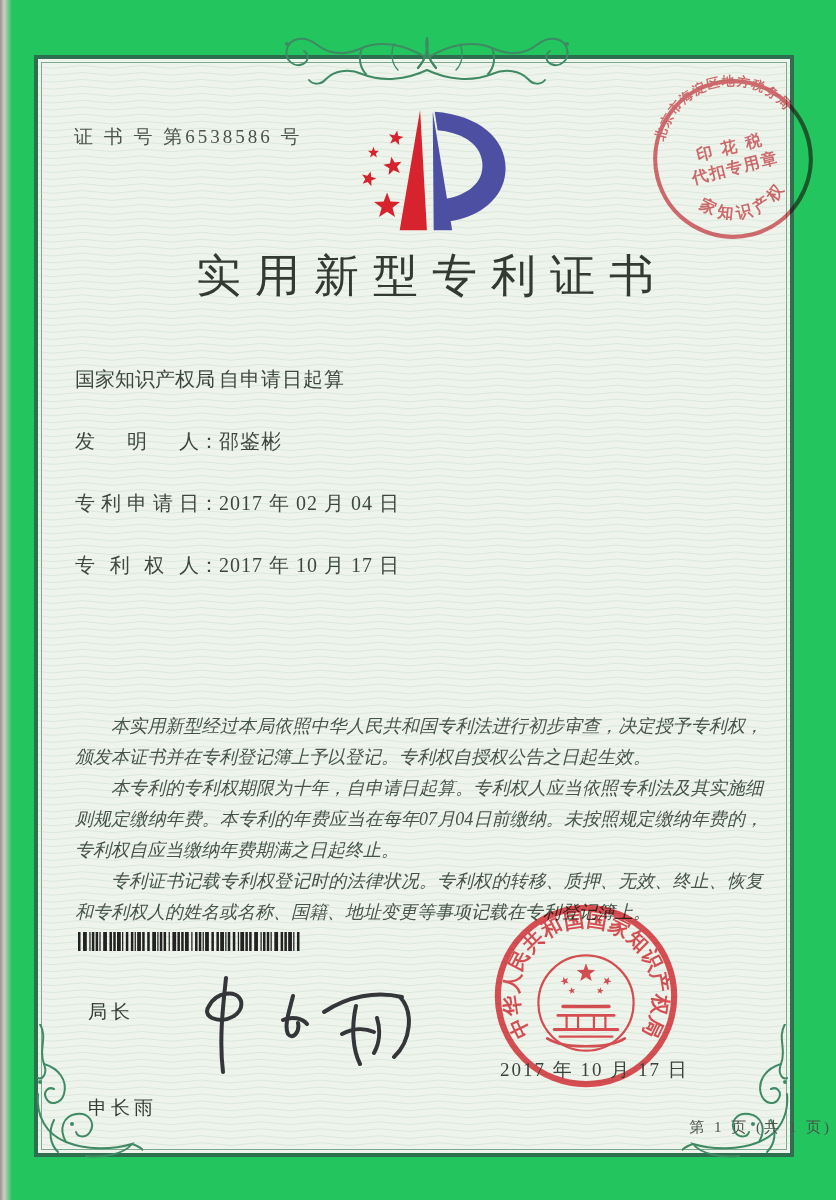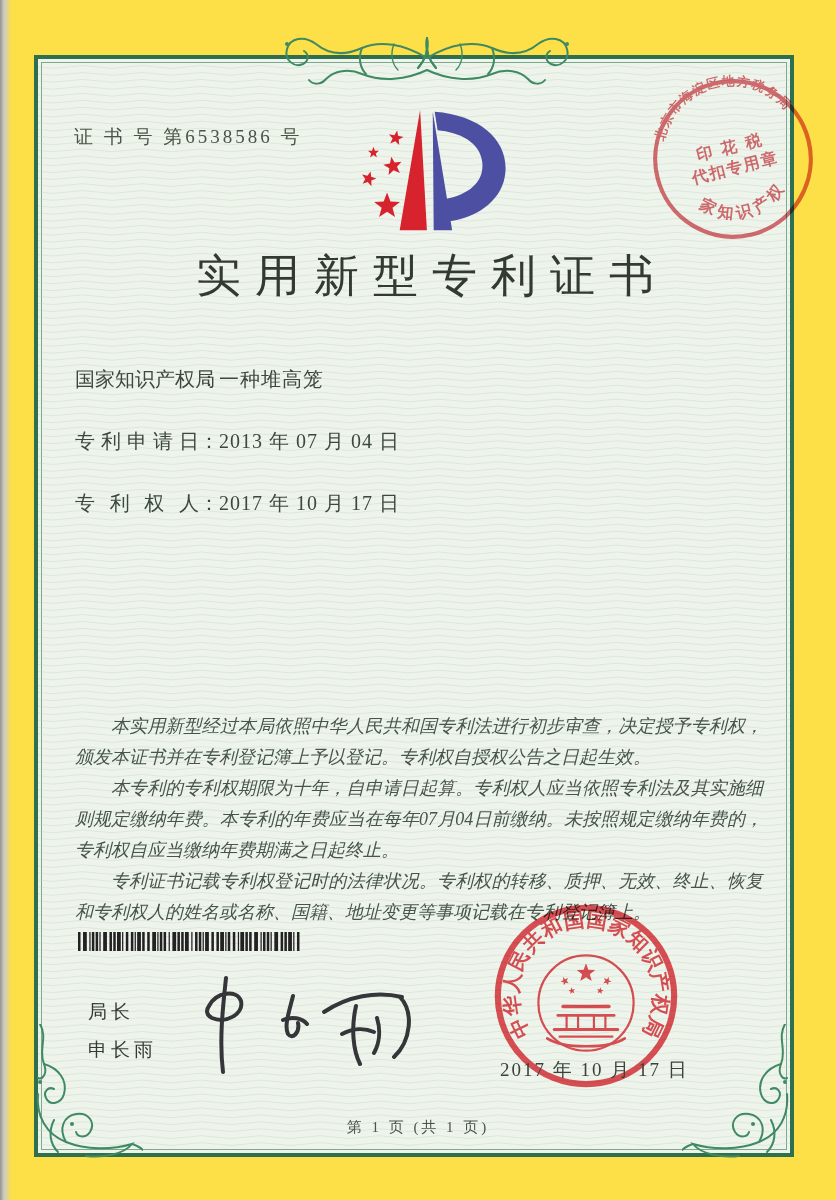--- a/index.html
+++ b/index.html
@@ -1,19 +1,19 @@
 <!DOCTYPE html>
 <html><head>
 <meta charset="utf-8">
 <style>
   html,body{margin:0;padding:0;background:#e8e6e0;}
   *{box-sizing:border-box;}
   .page{
     position:relative;width:836px;height:1200px;margin:0 auto;
-    background:#fde047;overflow:hidden;
+    background:#22c55e;overflow:hidden;
     font-family:"Liberation Serif","DejaVu Serif",serif;
   }
   .scan-edge{position:absolute;top:0;left:0;width:12px;height:1200px;
     background:linear-gradient(90deg,#96938c,#cfccc4 35%,rgba(250,248,242,0));}
   .frame{
     position:absolute;left:34px;top:55px;width:760px;height:1102px;
     border:4px solid #2e6f50;background:#eef4eb;
   }
   .frame-inner{position:absolute;inset:3px;border:1.5px solid #7aa98c;}
   .bg-lines{position:absolute;inset:0;width:100%;height:100%;}
@@ -26,25 +26,25 @@
   .field-list{position:absolute;left:75px;top:366px;width:680px;}
   .frow{height:26px;line-height:26px;margin-bottom:36px;font-size:20px;color:#3c473e;white-space:nowrap;}
   .flabel{display:inline-block;width:124px;text-align:justify;text-align-last:justify;vertical-align:top;}
   .fcolon{display:inline-block;}
   .fvalue{letter-spacing:1px;}
   .body-paras{position:absolute;left:75px;top:711px;width:688px;font-size:18px;
     line-height:31px;color:#46544a;text-align:justify;}
   .body-paras p{margin:0;text-indent:2em;font-style:italic;}
   .barcode{position:absolute;left:78px;top:932px;}
   .signer-title{position:absolute;left:88px;top:999px;font-size:19px;color:#333a33;letter-spacing:4px;}
-  .signer-name{position:absolute;left:88px;top:1037px;font-size:19px;color:#333a33;letter-spacing:4px;}
+  .signer-name{position:absolute;left:88px;top:1095px;font-size:19px;color:#333a33;letter-spacing:4px;}
   .signature{position:absolute;left:196px;top:968px;}
   .seal{position:absolute;left:489px;top:899px;mix-blend-mode:multiply;opacity:.94;}
   .issue-date{position:absolute;left:500px;top:1057px;font-size:19px;color:#3b423b;letter-spacing:2px;}
-  .footer{position:absolute;left:4px;top:1118px;width:828px;text-align:center;
+  .footer{position:absolute;left:4px;top:1118px;width:828px;text-align:right;
     font-size:15px;letter-spacing:3px;color:#4a544c;}
 </style>
 </head>
 <body>
 
 <div class="page">
 
   <div class="frame">
     <div class="frame-inner"></div>
     <svg class="bg-lines" viewBox="0 0 760 1102" preserveAspectRatio="none" id="bgLines">
@@ -267,22 +267,23 @@
     <text x="110" y="102" text-anchor="middle" font-size="19" fill="#d95b63" letter-spacing="3" font-weight="bold">印 花 税</text>
     <text x="110" y="127" text-anchor="middle" font-size="19" fill="#d95b63" letter-spacing="2" font-weight="bold">代扣专用章</text>
     <text font-size="19" fill="#d95b63" letter-spacing="5" font-weight="bold">
       <textPath href="#taxBot" startOffset="50%" text-anchor="middle">国家知识产权局</textPath>
     </text>
   </svg>
 
   <div class="title">实用新型专利证书</div>
 
   <div class="field-list">
-      <div class="frow"><span class="flabel">国家知识产权局</span><span class="fcolon">：</span><span class="fvalue">一种堆高笼</span></div>
-      <div class="frow"><span class="flabel">专利申请日</span><span class="fcolon">：</span><span class="fvalue">2013 年 07 月 04 日</span></div>
+      <div class="frow"><span class="flabel">国家知识产权局</span><span class="fcolon">：</span><span class="fvalue">自申请日起算</span></div>
+      <div class="frow"><span class="flabel">发明人</span><span class="fcolon">：</span><span class="fvalue">邵鉴彬</span></div>
+      <div class="frow"><span class="flabel">专利申请日</span><span class="fcolon">：</span><span class="fvalue">2017 年 02 月 04 日</span></div>
       <div class="frow"><span class="flabel">专利权人</span><span class="fcolon">：</span><span class="fvalue">2017 年 10 月 17 日</span></div>
     </div>
 
   <div class="body-paras">
       <p>本实用新型经过本局依照中华人民共和国专利法进行初步审查，决定授予专利权，颁发本证书并在专利登记簿上予以登记。专利权自授权公告之日起生效。</p>
       <p>本专利的专利权期限为十年，自申请日起算。专利权人应当依照专利法及其实施细则规定缴纳年费。本专利的年费应当在每年07月04日前缴纳。未按照规定缴纳年费的，专利权自应当缴纳年费期满之日起终止。</p>
       <p>专利证书记载专利权登记时的法律状况。专利权的转移、质押、无效、终止、恢复和专利权人的姓名或名称、国籍、地址变更等事项记载在专利登记簿上。</p>
     </div>
 
   <svg class="barcode" width="224" height="19" id="barcodeSvg" preserveAspectRatio="none" viewBox="0 0 178 19">

